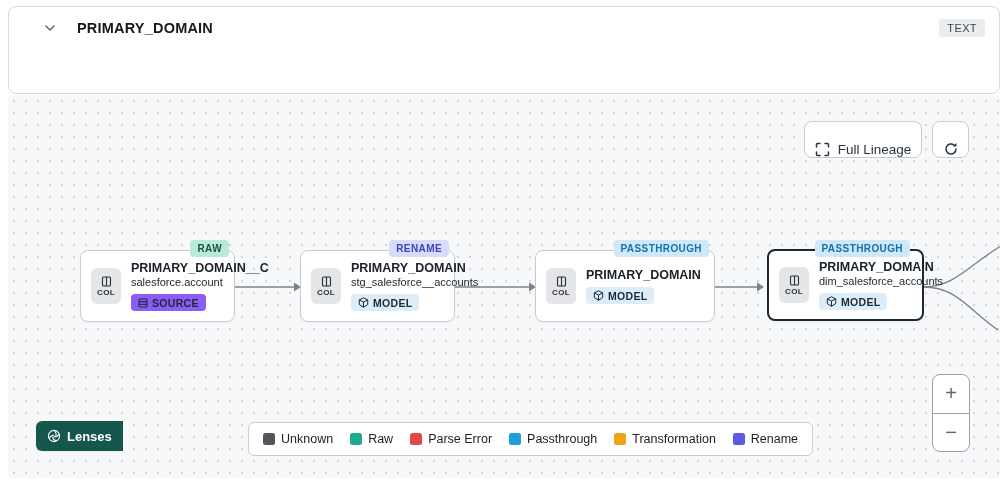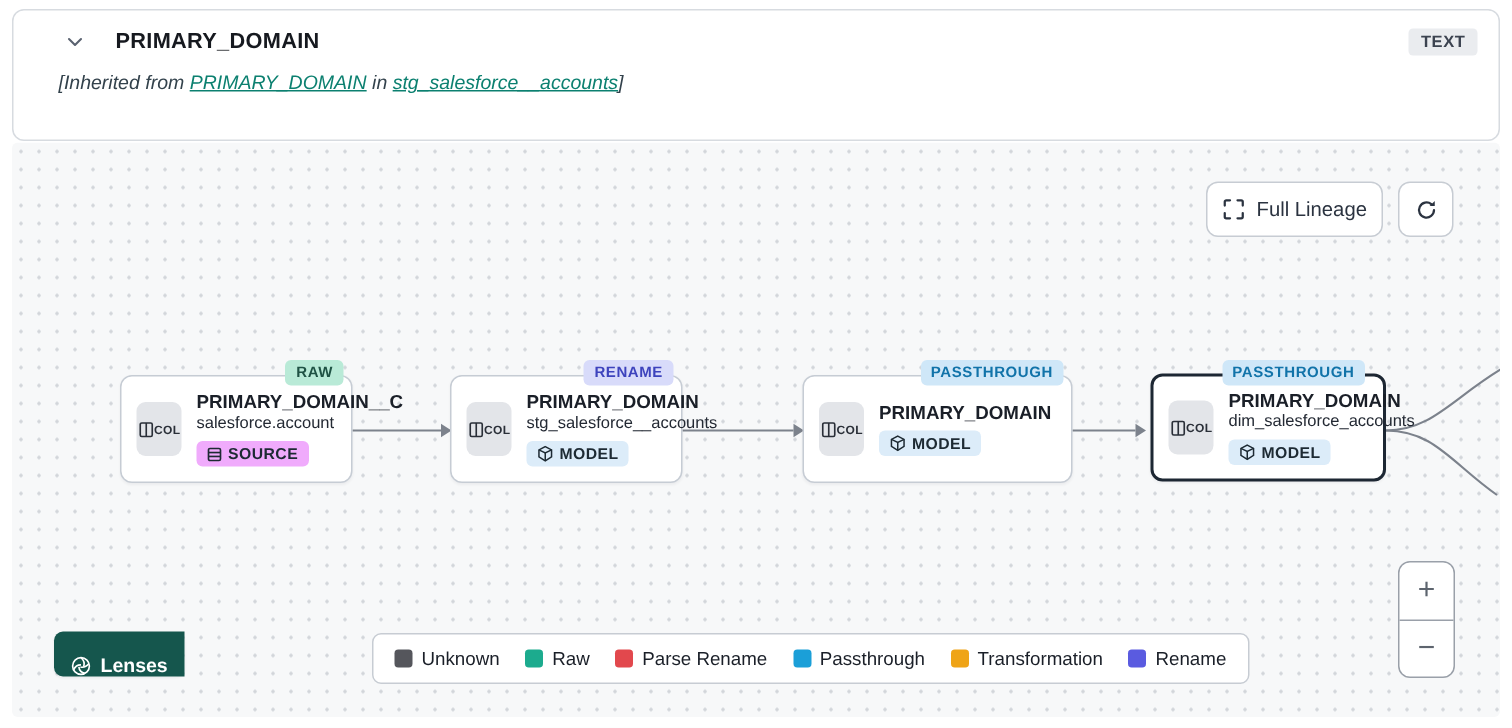--- a/index.html
+++ b/index.html
@@ -8,75 +8,75 @@
 
   
   .header-card {
     position:absolute; left:8px; top:6px; width:992px; height:88px;
     background:#ffffff; border:1px solid #d7dbe0; border-radius:8px;
     padding:10px 14px 8px 14px;
   }
   .header-row { display:flex; align-items:center; height:22px; }
   .chevron-btn { width:22px; height:22px; display:flex; align-items:center; justify-content:center; margin-left:16px; cursor:pointer; color:#5a6270; }
   .header-title { font-size:14.5px; font-weight:700; color:#16191f; margin-left:16px; letter-spacing:.2px; }
-  .type-badge { margin-left:auto; background:#eaecef; color:#3c4350; font-size:11px; font-weight:700; padding:3px 8px; border-radius:3px; letter-spacing:.4px; }
+  .type-badge { margin-left:auto; background:#eaecef; color:#3c4350; font-size:11px; font-weight:400; padding:3px 8px; border-radius:3px; letter-spacing:.4px; }
   .desc-line { margin:7px 0 0 16px; font-style:italic; font-size:13.5px; color:#16191f; }
   .desc-code { font-family:"DejaVu Sans Mono", monospace; font-weight:700; font-style:italic; font-size:12px; }
   .inherit-line { margin:8px 0 0 16px; font-style:italic; font-size:13px; color:#33424c; }
   .inherit-link { color:#0c8070; text-decoration:underline; cursor:pointer; }
 
   
   .canvas {
     position:absolute; left:8px; top:95px; width:992px; height:383px;
     background-color:#f7f8f9; border-radius:4px;
     background-image:radial-gradient(#d2d5da 1px, transparent 1.2px);
     background-size:12px 12px;
   }
   .edges-svg { position:absolute; left:0; top:0; width:100%; height:100%; pointer-events:none; }
 
   .ctrl-btn {
     position:absolute; background:#ffffff; border:1px solid #c7ccd3; border-radius:8px;
-    display:flex; align-items:center; justify-content:center; gap:8px;
+    display:flex; align-items:flex-end; justify-content:center; gap:8px;
     color:#2b3340; font-size:13.5px; cursor:pointer;
   }
   .full-lineage-btn { left:796px; top:26px; width:118px; height:37px; font-weight:500; }
   .refresh-btn { left:924px; top:26px; width:37px; height:37px; }
 
   
   .node {
     position:absolute; height:72px; background:#ffffff;
     border:1px solid #c6ccd4; border-radius:8px;
     display:flex; align-items:center; padding:0 10px; cursor:pointer;
     box-shadow:0 1px 2px rgba(20,25,35,.05);
   }
   .node.selected { border:2px solid #1d2733; }
   .col-chip {
     width:30px; height:36px; background:#e3e5e9; border-radius:6px;
-    display:flex; flex-direction:row; align-items:center; justify-content:center;
+    display:flex; flex-direction:column; align-items:center; justify-content:center;
     color:#2a2f38; flex:0 0 auto;
   }
   .col-chip .col-label { font-size:8px; font-weight:700; margin-top:1px; letter-spacing:.3px; }
   .node-body { margin-left:10px; display:flex; flex-direction:column; align-items:flex-start; }
   .node-title { font-size:12.5px; font-weight:700; color:#1a1f28; line-height:14px;text-align:right; }
   .node-sub { font-size:11px; color:#232933; margin-top:1px; line-height:13px; }
   .res-badge {
     margin-top:5px; display:flex; align-items:center; gap:4px;
     font-size:10.5px; font-weight:600; color:#1d2a33;
     padding:2.5px 7px; border-radius:4px; letter-spacing:.3px;
   }
   .status-badge {
     position:absolute; top:-11px; right:5px;
     font-size:10px; font-weight:700; letter-spacing:.4px;
     padding:3px 7px; border-radius:4px; white-space:nowrap;
   }
 
   
   .lens-group { position:absolute; left:28px; top:326px; height:30px; display:flex; border-radius:6px; box-shadow:0 1px 2px rgba(20,25,35,.06); }
   .lenses-btn {
-    background:#15564d; color:#ffffff; display:flex; align-items:flex-end; gap:6px;
+    background:#15564d; color:#ffffff; display:flex; align-items:center; gap:6px;
     padding:0 11px; font-size:13px; font-weight:700; border-radius:6px 0 0 6px; cursor:pointer;
   }
   .lens-select {
     background:#ffffff; border:1px solid #c7ccd3; border-left:none; color:#1a1f28;
     display:flex; align-items:center; gap:8px; padding:0 12px; font-size:13.5px; font-weight:500;
     border-radius:0 6px 6px 0; cursor:pointer;
   }
   .legend {
     position:absolute; left:240px; top:327px; height:31px;
     background:#ffffff; border:1px solid #c7ccd3; border-radius:6px;
@@ -103,21 +103,20 @@
   <div class="header-card">
     <div class="header-row">
       <span class="chevron-btn">
         <svg width="12" height="12" viewBox="0 0 12 12">
             <polyline points="2,4 6,8 10,4" fill="none" stroke="#5a6270" stroke-width="1.4" stroke-linecap="round" stroke-linejoin="round"></polyline>
           </svg>
       </span>
       <span class="header-title">PRIMARY_DOMAIN</span>
       <span class="type-badge">TEXT</span>
     </div>
-    <div class="inherit-line"><span>[Inherited from </span><span class="inherit-link">PRIMARY_DOMAIN</span><span> in </span><span class="inherit-link">stg_salesforce__accounts</span><span>]</span></div>
   </div>
 
   <div class="canvas">
 
     <svg class="edges-svg" width="992" height="383" viewBox="0 0 992 383">
       <g stroke="#7c828c" stroke-width="1.4" fill="none">
         <line x1="227" y1="192" x2="286" y2="192"></line>
         <line x1="447" y1="192" x2="521" y2="192"></line>
         <line x1="707" y1="192" x2="749" y2="192"></line>
         <path d="M916,192 C948,192 962,168 998,148"></path>
@@ -155,21 +154,21 @@
       <span class="col-chip">
         <svg width="11" height="11" viewBox="0 0 11 11" fill="none" stroke="#2a2f38" stroke-width="1.1">
             <rect x="1.5" y="1" width="8" height="9" rx="1"></rect>
             <line x1="5.5" y1="1" x2="5.5" y2="10"></line>
           </svg>
         <span class="col-label">COL</span>
       </span>
       <span class="node-body">
         <span class="node-title">PRIMARY_DOMAIN__C</span>
         <span class="node-sub">salesforce.account</span>
-        <span class="res-badge" style="background: #f0abfc;">
+        <span class="res-badge" style="background: #8b5cf6;">
           <svg width="10" height="10" viewBox="0 0 10 10" fill="none" stroke="#1d2a33" stroke-width="1.1">
               <rect x="1" y="1" width="8" height="8" rx="1"></rect>
               <line x1="1" y1="3.7" x2="9" y2="3.7"></line>
               <line x1="1" y1="6.3" x2="9" y2="6.3"></line>
             </svg>
           <span>SOURCE</span>
         </span>
       </span>
     </div>
 
@@ -258,21 +257,21 @@
       <span class="legend-item">
           <span class="legend-swatch" style="background: rgb(85, 86, 92);"></span>
           <span>Unknown</span>
         </span>
       <span class="legend-item">
           <span class="legend-swatch" style="background: rgb(28, 171, 142);"></span>
           <span>Raw</span>
         </span>
       <span class="legend-item">
           <span class="legend-swatch" style="background: rgb(226, 72, 77);"></span>
-          <span>Parse Rename</span>
+          <span>Parse Error</span>
         </span>
       <span class="legend-item">
           <span class="legend-swatch" style="background: rgb(27, 159, 216);"></span>
           <span>Passthrough</span>
         </span>
       <span class="legend-item">
           <span class="legend-swatch" style="background: rgb(239, 164, 23);"></span>
           <span>Transformation</span>
         </span>
       <span class="legend-item">

